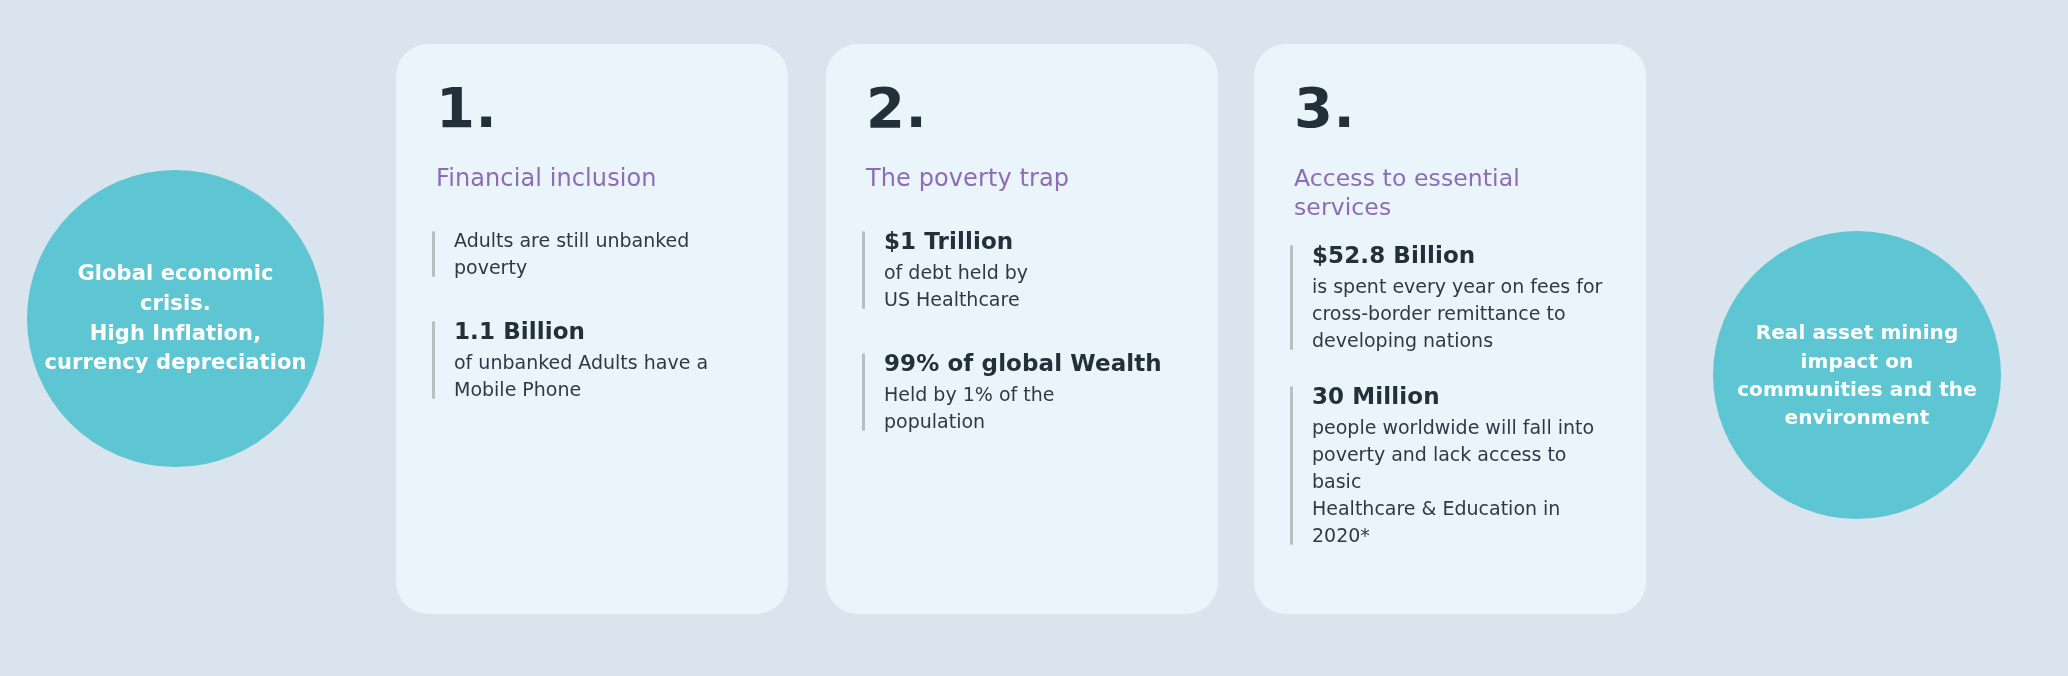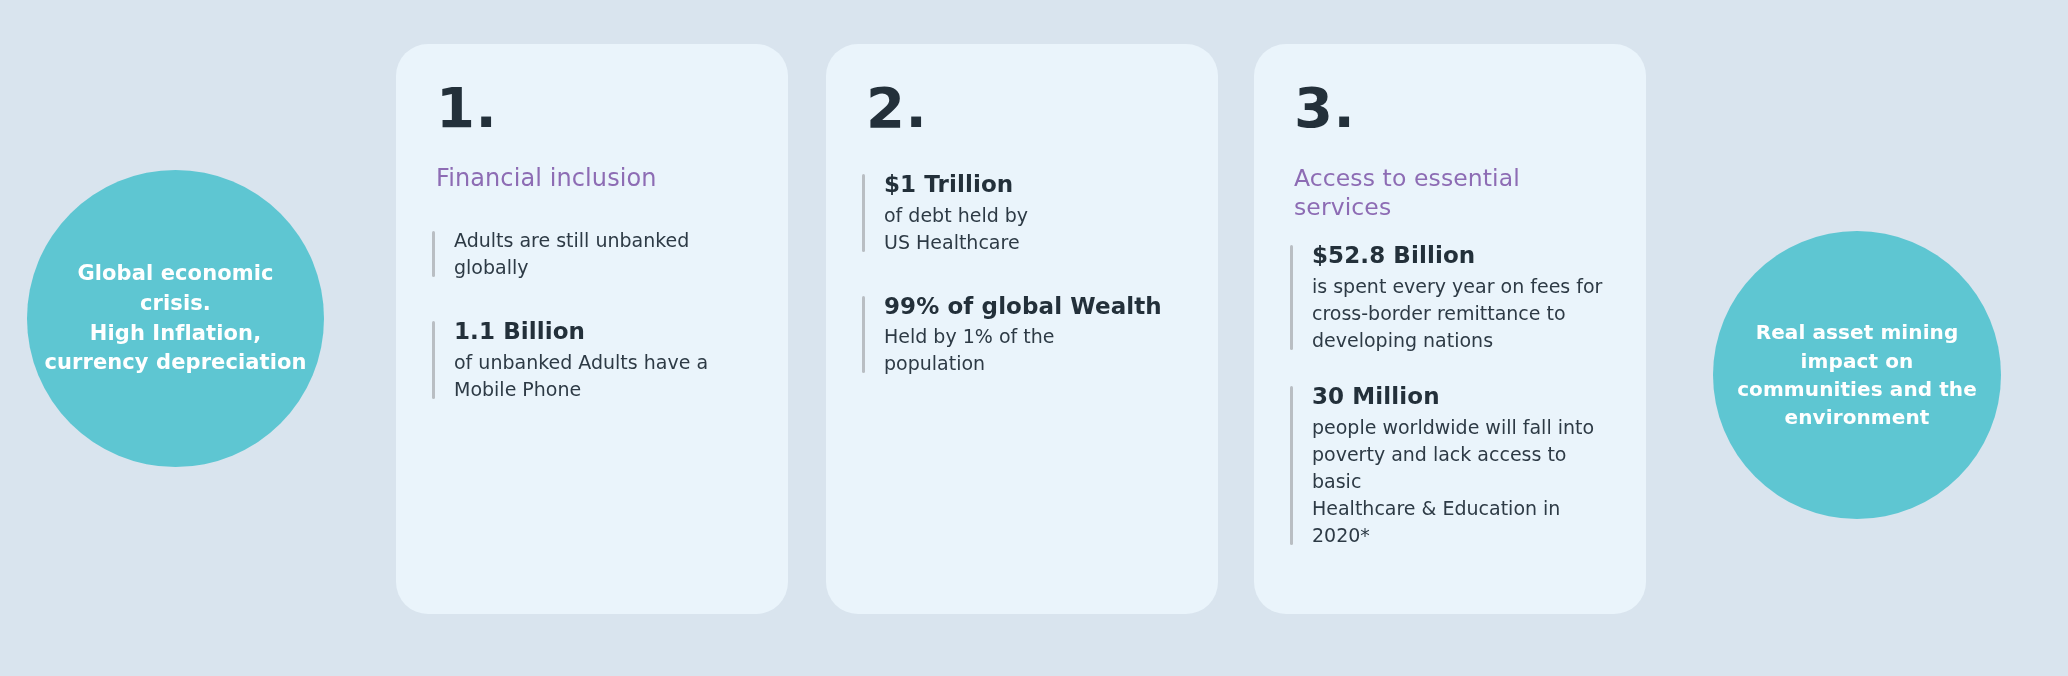--- a/index.html
+++ b/index.html
@@ -137,33 +137,34 @@
 High Inflation, currency depreciation</div>
   </div>
 
   <div class="card" id="card-1">
     <div class="card-number">1.</div>
     <div class="card-title">Financial inclusion</div>
     <div class="stats">
       <div class="stat">
         <span class="stat-bar"></span>
         <div class="stat-desc">Adults are still unbanked
-globally</div>
+poverty</div>
       </div>
       <div class="stat">
         <span class="stat-bar"></span>
         <div class="stat-value">1.1 Billion</div>
         <div class="stat-desc">of unbanked Adults have a
 Mobile Phone</div>
       </div>
     </div>
   </div>
 
   <div class="card" id="card-2">
     <div class="card-number">2.</div>
+    <div class="card-title">The poverty trap</div>
     <div class="stats">
       <div class="stat">
         <span class="stat-bar"></span>
         <div class="stat-value">$1 Trillion</div>
         <div class="stat-desc">of debt held by
 US Healthcare</div>
       </div>
       <div class="stat">
         <span class="stat-bar"></span>
         <div class="stat-value">99% of global Wealth</div>

